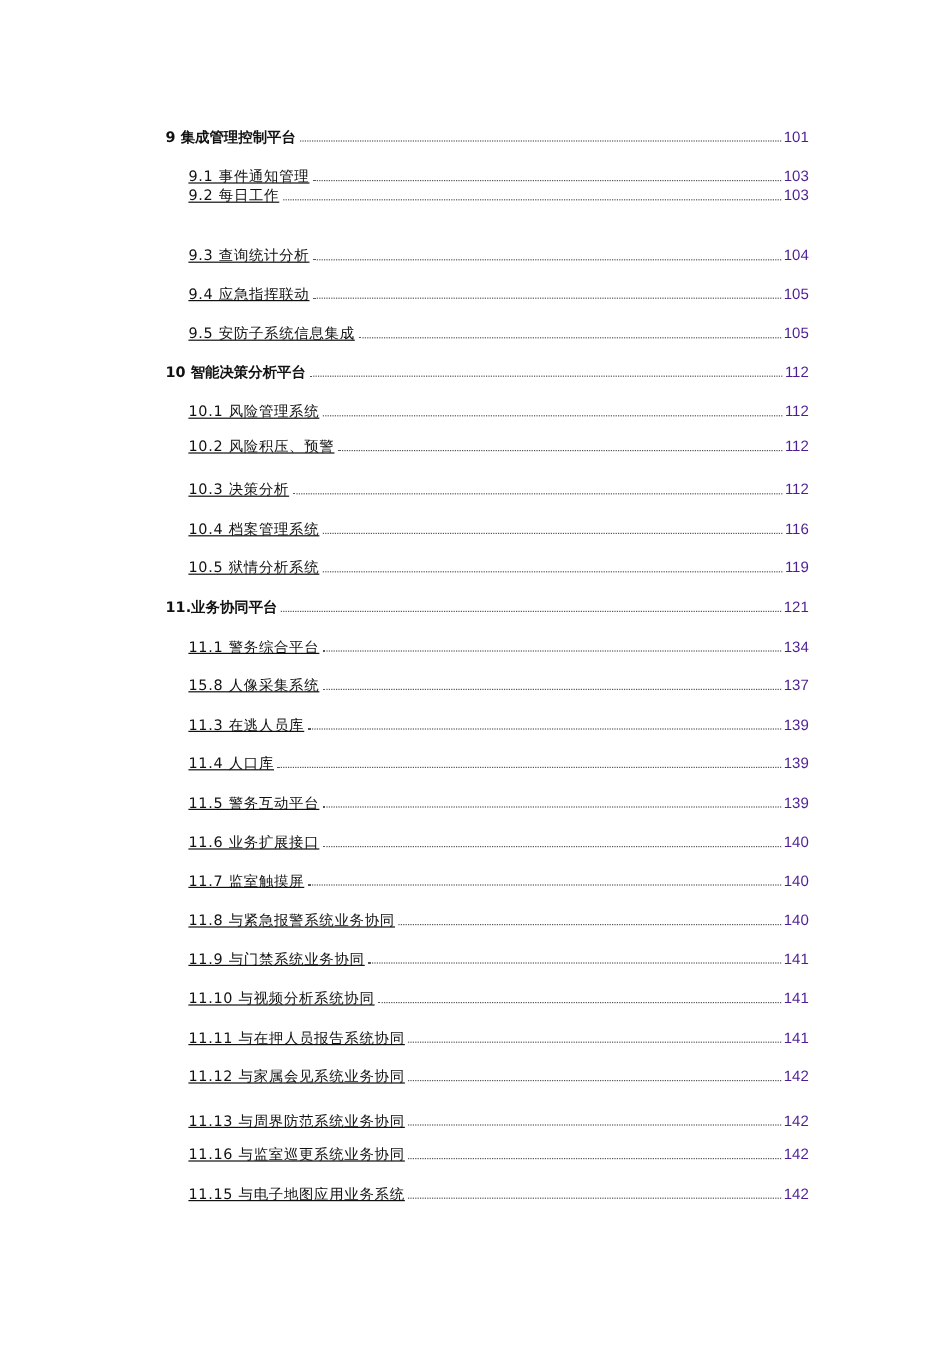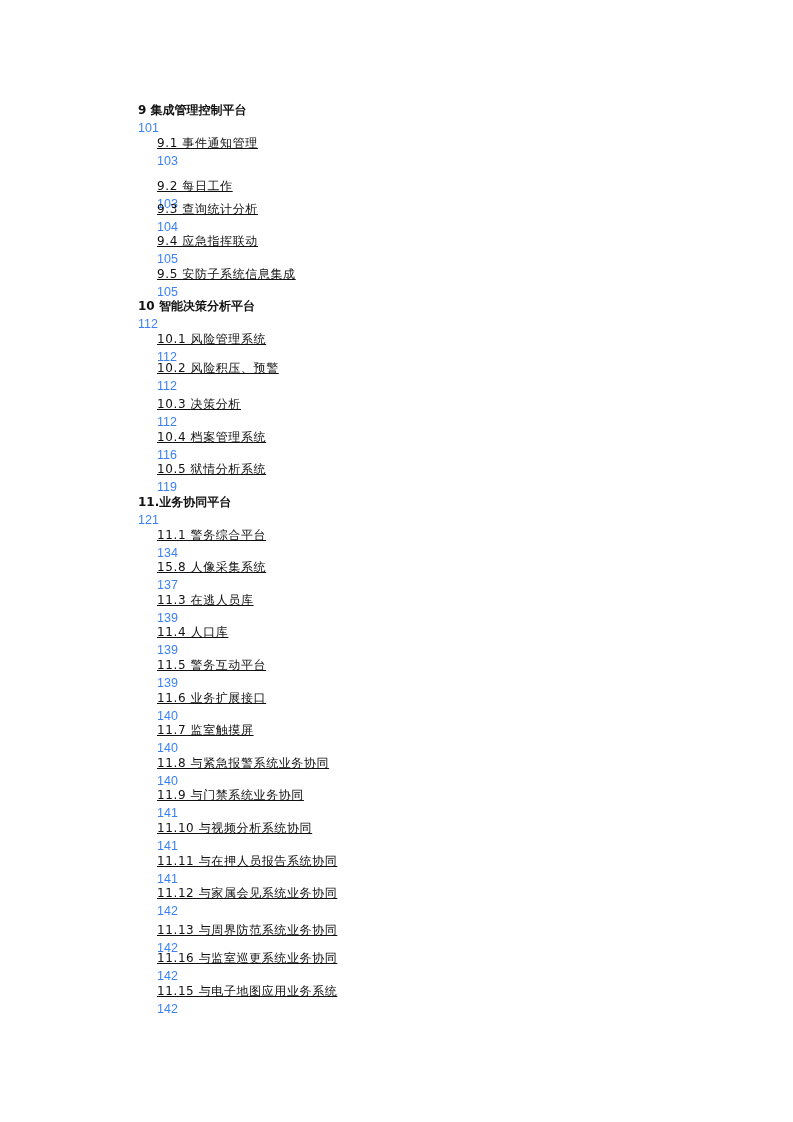--- a/index.html
+++ b/index.html
@@ -20,25 +20,24 @@
       left: 0;
       top: 0;
       width: 793px;
     }
     .toc-row {
       position: absolute;
       left: 138px;
       width: 536px;
       height: 18px;
       display: flex;
-      align-items: flex-start;
+      align-items: flex-end;
       font-size: 12px;
       line-height: 14px;
       white-space: nowrap;
-      flex-direction: column;
     }
     .toc-row.level-2 {
       left: 157px;
       width: 517px;
     }
     .toc-row.level-1 .toc-label {
       font-weight: bold;
       letter-spacing: 0px;
     }
     .toc-row.level-2 .toc-label {
@@ -52,39 +51,39 @@
     .toc-leader {
       flex: 1 1 auto;
       height: 1px;
       margin: 0 2px 3px 2px;
       border-bottom: 1px dotted #555555;
     }
     .toc-page {
       flex: 0 0 auto;
       font-family: "Liberation Sans", sans-serif;
       font-size: 12.5px;
-      color: #3b82f6;
+      color: #4c1d95;
       text-align: right;
     }
   </style>
 </head>
 <body>
 
 <div class="toc">
   <div class="toc-row level-1" style="top:103px">
       <span class="toc-label">9 集成管理控制平台</span>
       <span class="toc-leader"></span>
       <span class="toc-page">101</span>
     </div>
   <div class="toc-row level-2" style="top:136px">
       <span class="toc-label">9.1 事件通知管理</span>
       <span class="toc-leader"></span>
       <span class="toc-page">103</span>
     </div>
-  <div class="toc-row level-2" style="top:179px">
+  <div class="toc-row level-2" style="top:152px">
       <span class="toc-label">9.2 每日工作</span>
       <span class="toc-leader"></span>
       <span class="toc-page">103</span>
     </div>
   <div class="toc-row level-2" style="top:202px">
       <span class="toc-label">9.3 查询统计分析</span>
       <span class="toc-leader"></span>
       <span class="toc-page">104</span>
     </div>
   <div class="toc-row level-2" style="top:234px">

